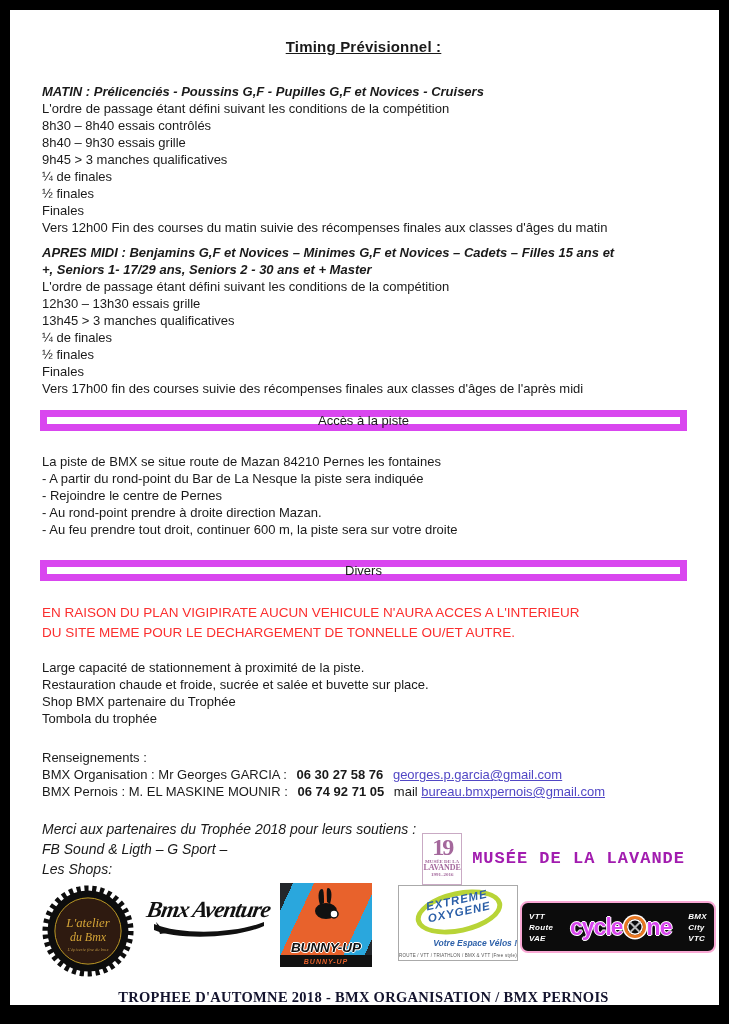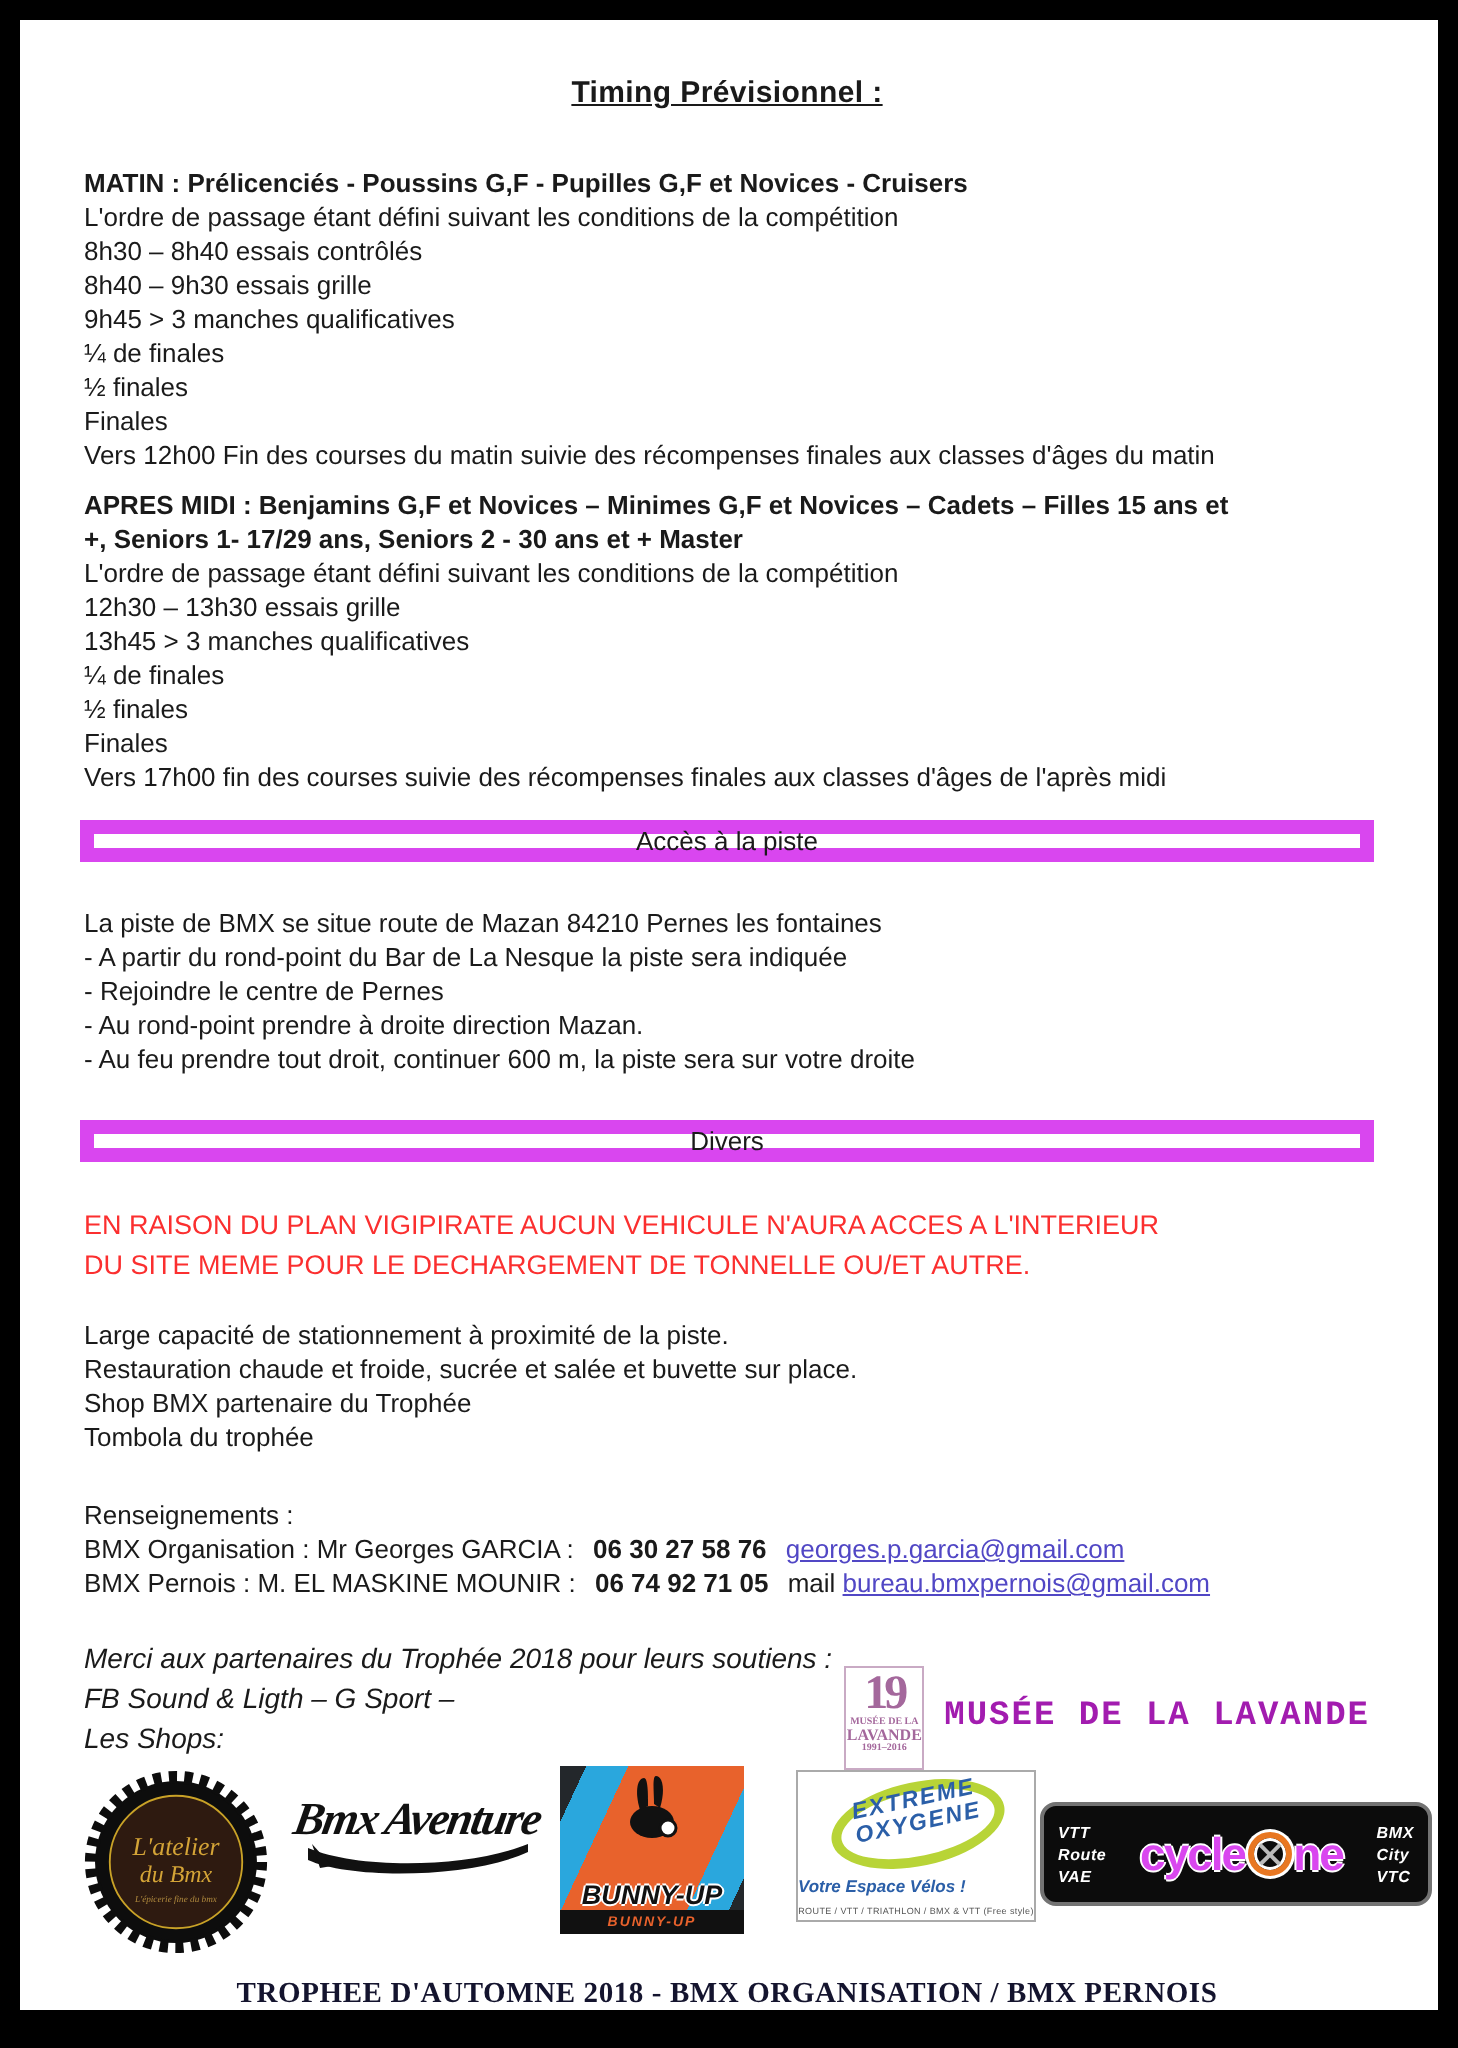--- a/index.html
+++ b/index.html
@@ -8,21 +8,21 @@
   .page {
     position:absolute; left:10px; top:10px; width:709px; height:995px;
     background:#fff; overflow:hidden;
   }
   .content { padding:28px 34px 0 32px; }
   .doc-title {
     font-size:15px; font-weight:bold; text-decoration:underline;
     margin-bottom:28px; letter-spacing:0.2px;text-align:center;
   }
   .block { font-size:13px; line-height:17px; }
-  .bold-line { font-weight:bold; }
+  .bold-line { font-weight:bold;font-style:italic; }
   .gap-sm { height:8px; }
   .gap-md { height:13px; }
   .gap-lg { height:22px; }
   .section-box {
     border:7px solid #d946ef; height:21px; display:flex;
     align-items:center; justify-content:center;
     font-size:13px; margin:0 -2px;
   }
   .warning { color:#fb2f2f; font-size:13.5px; line-height:20px; margin-top:22px; }
   .info-block { margin-top:16px; font-size:13px; line-height:17px; }
@@ -85,31 +85,31 @@
   .extreme-ellipse {
     position:absolute; left:16px; top:5px; width:88px; height:42px;
     border:5px solid #b8d437; border-radius:50%; transform:rotate(-12deg);
   }
   .extreme-text {
     position:absolute; left:0; top:8px; width:100%; text-align:center;
     color:#2b5fa8; font-weight:bold; font-style:italic; font-size:11.5px; line-height:12px;
     transform:rotate(-12deg); letter-spacing:1px;
   }
   .extreme-tagline {
-    position:absolute; left:0; top:52px; width:100%; text-align:left;
+    position:absolute; left:0; top:52px; width:100%; text-align:right;
     color:#2b5fa8; font-style:italic; font-weight:bold; font-size:8.5px;
   }
   .extreme-caption {
     position:absolute; left:0; bottom:2px; width:100%; text-align:center;
     color:#555; font-size:4.5px; letter-spacing:0.2px;
   }
 
   .cycleone-logo {
     position:absolute; left:478px; top:18px; width:196px; height:52px;
-    background:#0c0c0c; border:2px solid #737373; border-radius:8px;
+    background:#0c0c0c; border:2px solid #f9a8d4; border-radius:8px;
     display:flex; align-items:center; justify-content:space-between; padding:3px 7px;
   }
   .cycleone-side { display:flex; flex-direction:column; gap:2px; }
   .cycleone-side span {
     color:#fff; font-weight:bold; font-style:italic; font-size:8px; line-height:9px; letter-spacing:0.3px;
   }
   .cycleone-brand {
     display:flex; align-items:center; color:#d946ef; font-weight:bold;
     font-size:23px; letter-spacing:-1px;
     text-shadow:-1px 0 #fff,1px 0 #fff,0 -1px #fff,0 1px #fff;

